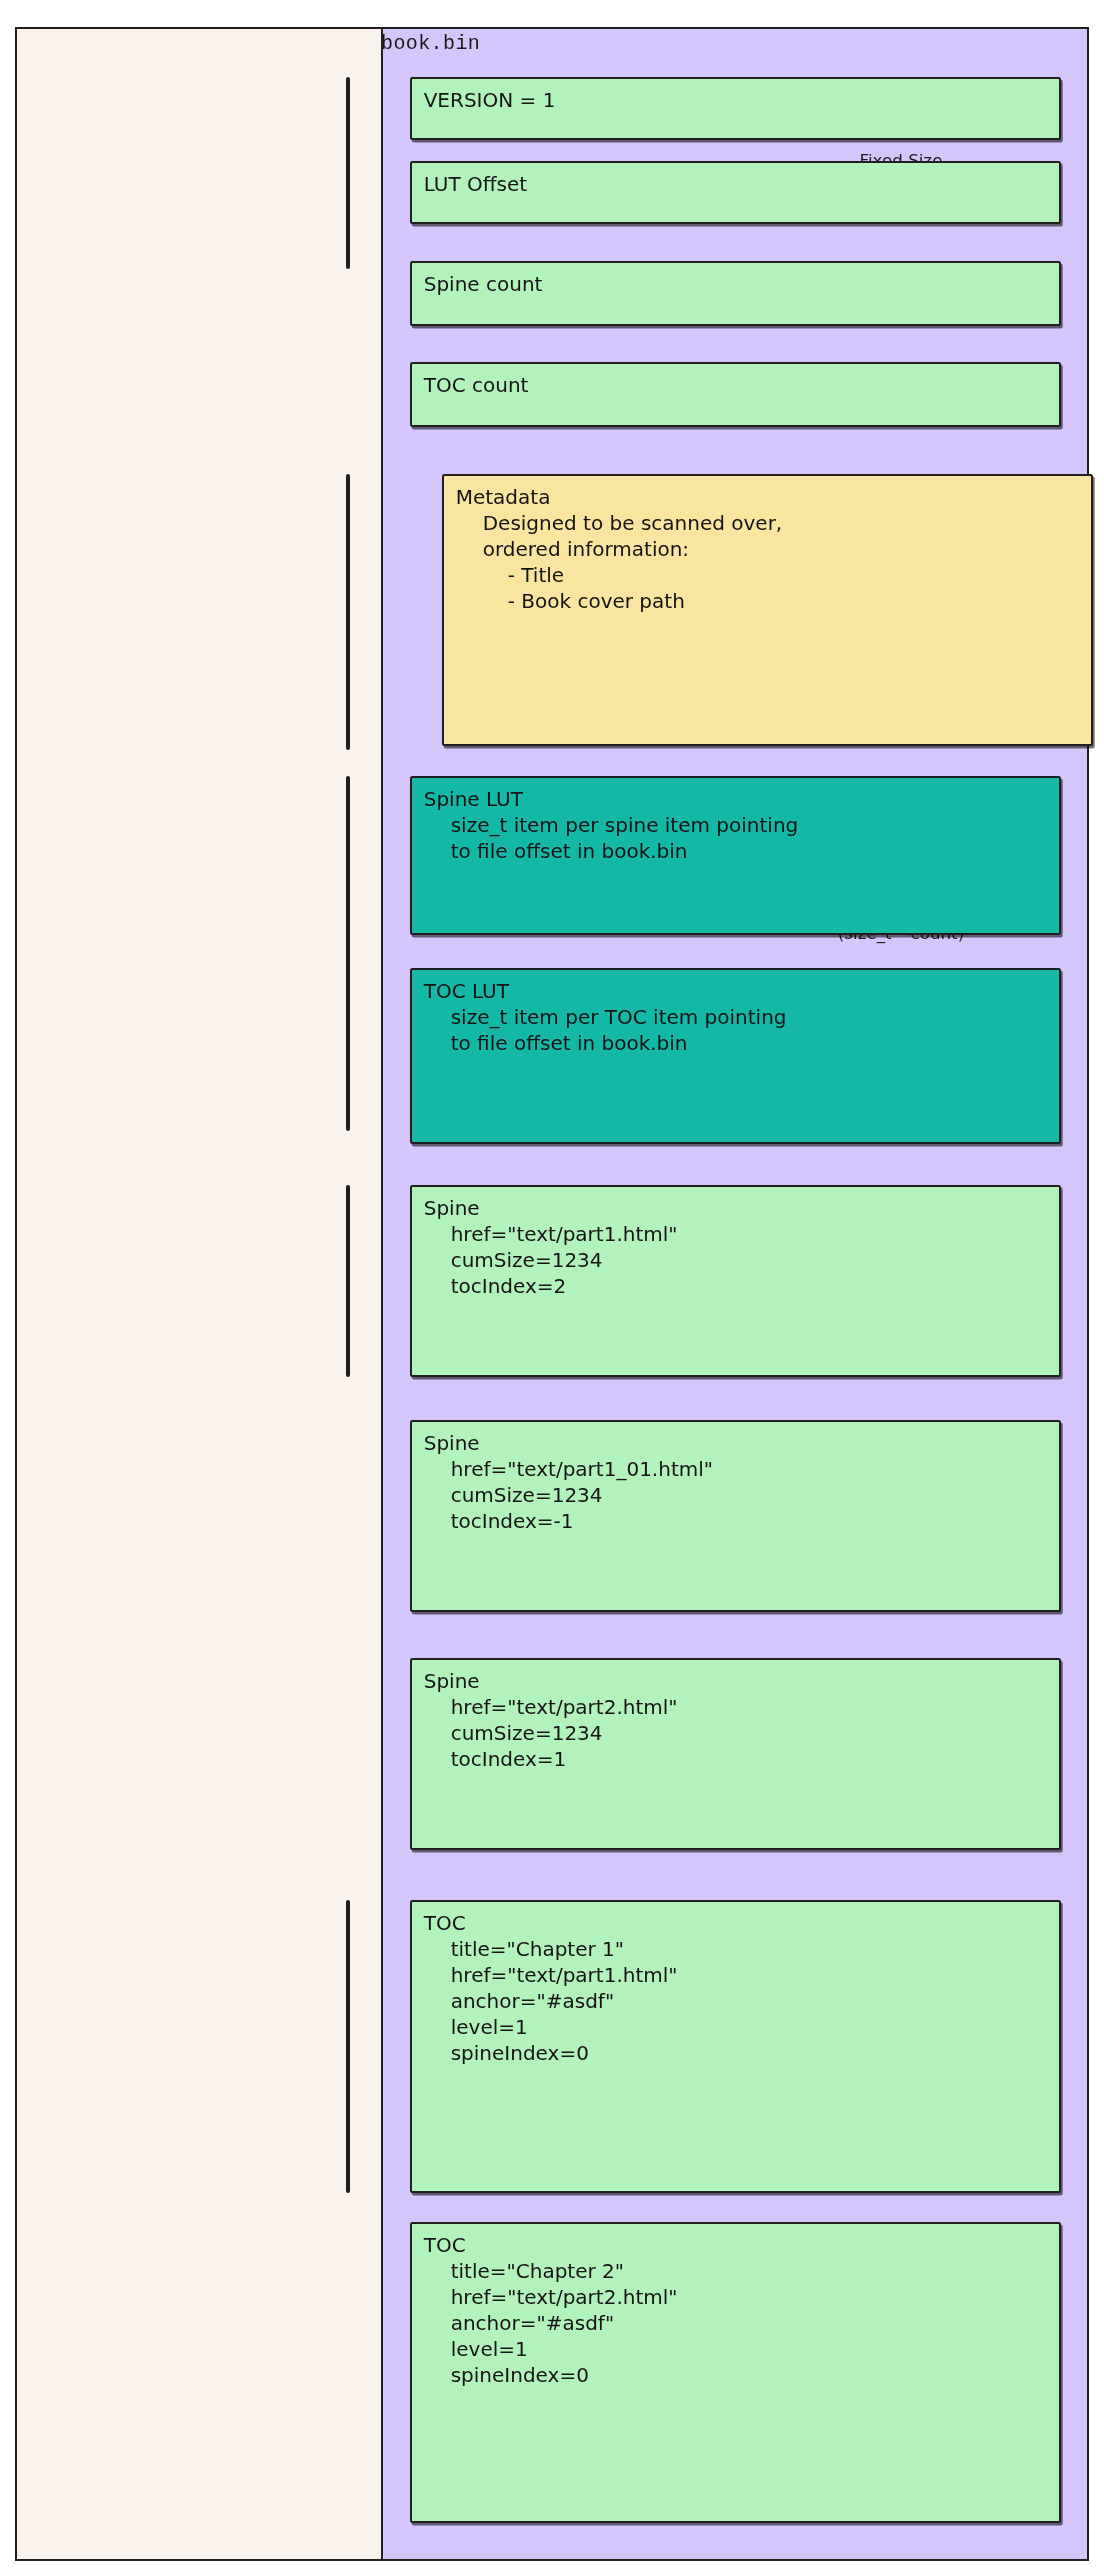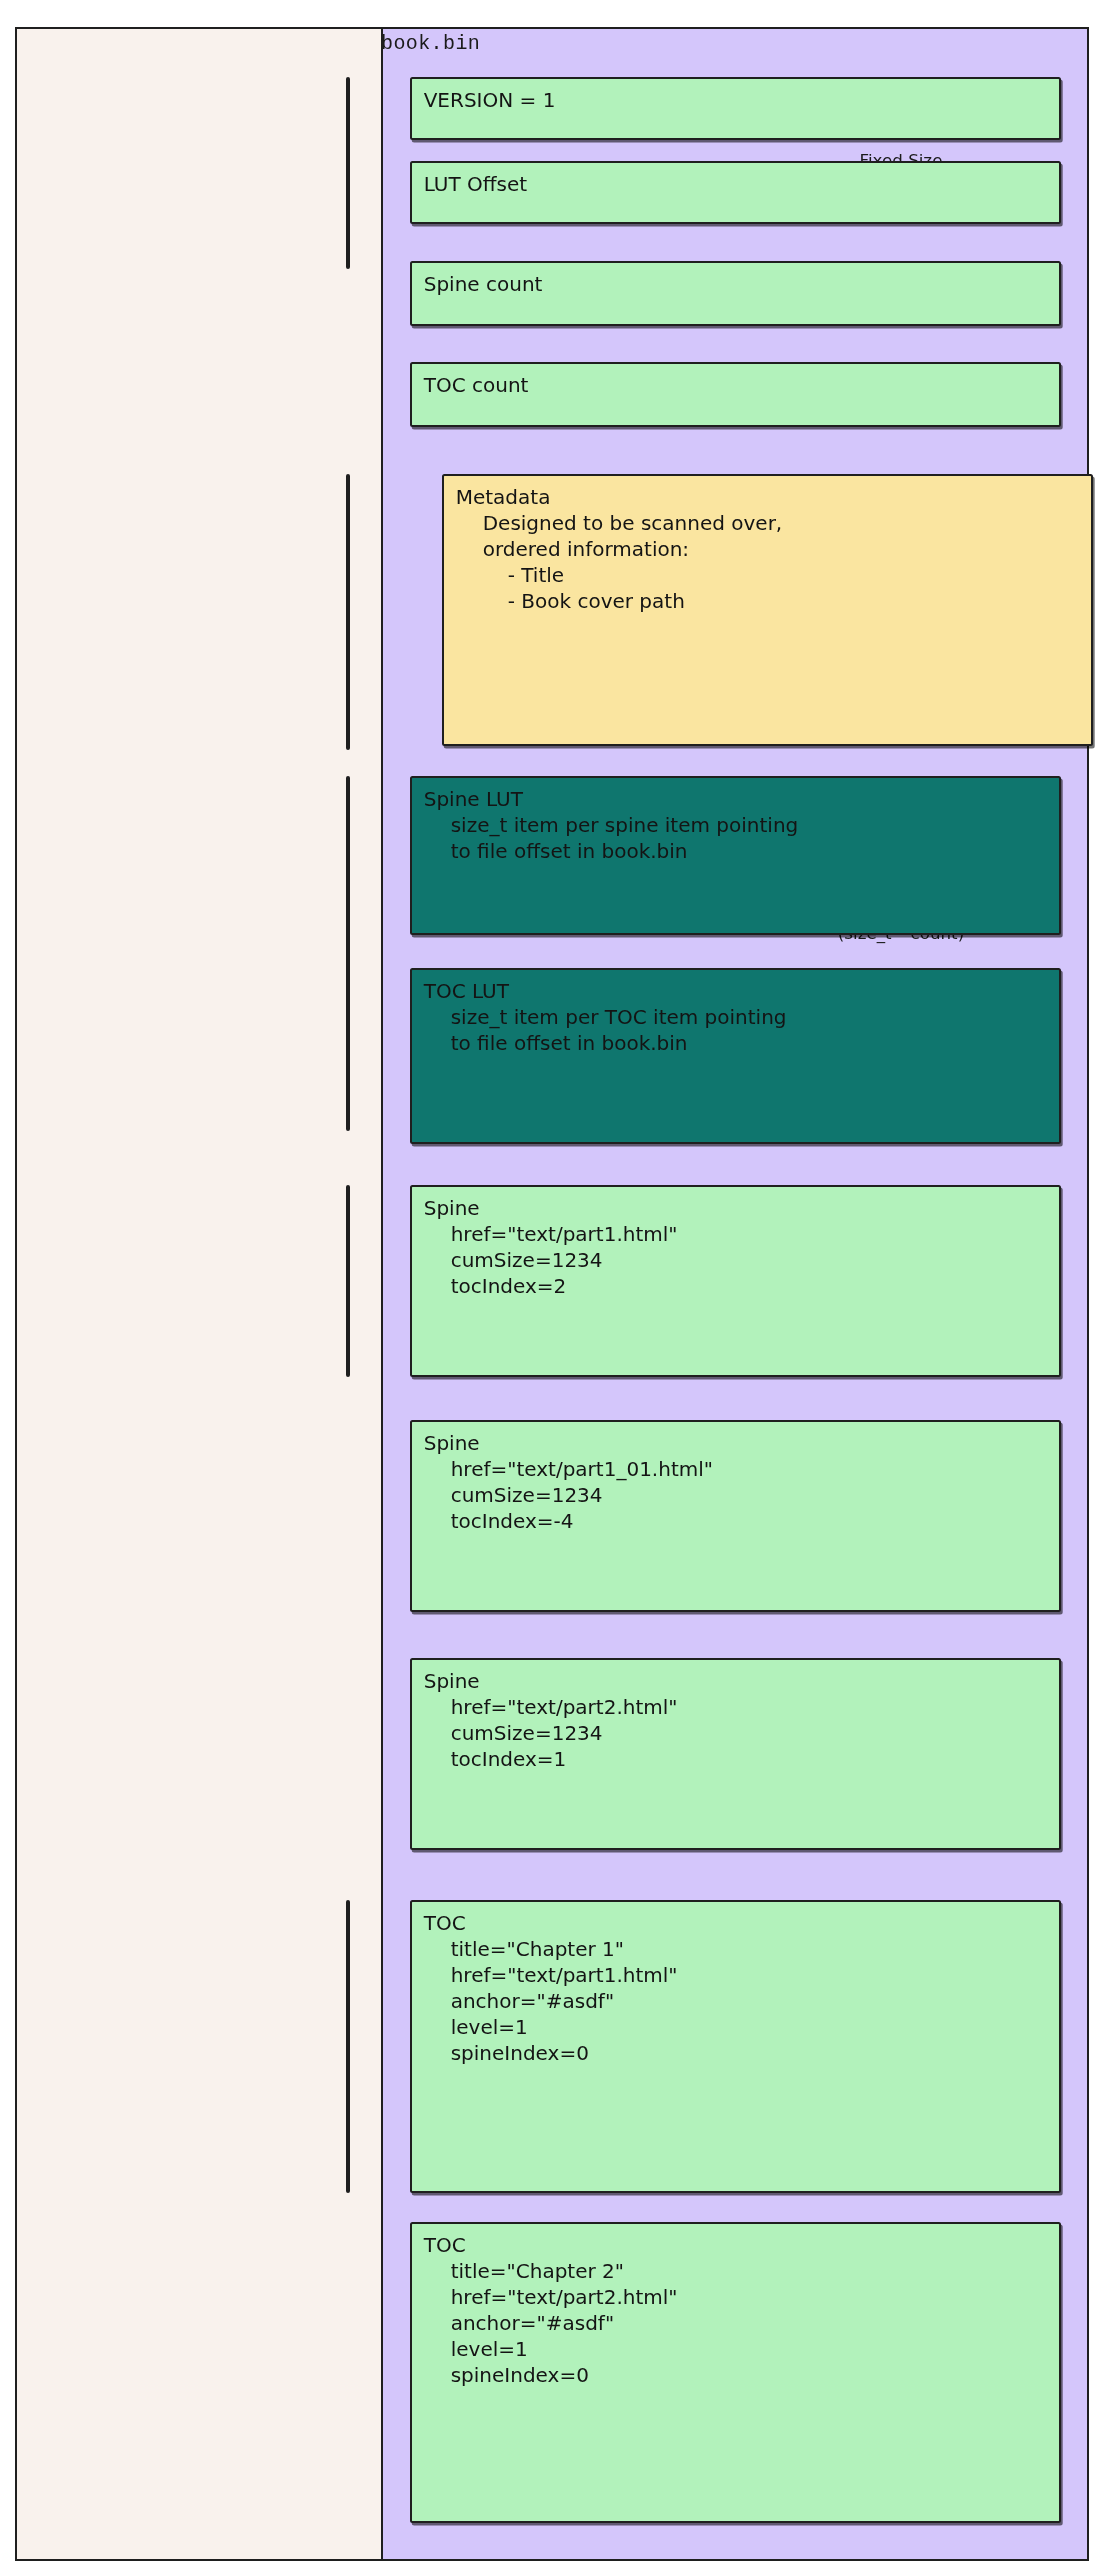--- a/index.html
+++ b/index.html
@@ -56,21 +56,21 @@
     border:2.9px solid #1f1f1f;
     border-radius:2.5px;
     padding:7.5px 11.7px 8.4px 11.7px;
     box-shadow:1.7px 2.5px 0 rgba(0,0,0,.55);
     font-size:20px; line-height:1.30;
     color:#141414; white-space:pre;
     overflow:hidden;
   }
   .green  { background:#b2f2bb; }
   .yellow { background:#fae5a0; }
-  .blue   { background:#0f766e; }
+  .blue   { background:#14b8a6; }
 
   .block .ln { display:block; }
   .block .ind1 { padding-left:27px; }
   .block .ind2 { padding-left:52px; }
 </style>
 </head>
 <body>
 
 <div id="diagram">
 
@@ -111,20 +111,20 @@
     </div>
   <div id="blocks">
       <div class="block green" style="top: 50px; height: 63px;"><span class="ln">VERSION = 1</span></div>
       <div class="block green" style="top: 134px; height: 63px;"><span class="ln">LUT Offset</span></div>
       <div class="block green" style="top: 234px; height: 65px;"><span class="ln">Spine count</span></div>
       <div class="block green" style="top: 335px; height: 65px;"><span class="ln">TOC count</span></div>
       <div class="block yellow" style="top: 447px; height: 272px; margin-left: 32px;"><span class="ln">Metadata</span><span class="ln ind1">Designed to be scanned over,</span><span class="ln ind1">ordered information:</span><span class="ln ind2">- Title</span><span class="ln ind2">- Book cover path</span></div>
       <div class="block blue" style="top: 749px; height: 159px;"><span class="ln">Spine LUT</span><span class="ln ind1">size_t item per spine item pointing</span><span class="ln ind1">to file offset in book.bin</span></div>
       <div class="block blue" style="top: 941px; height: 176px;"><span class="ln">TOC LUT</span><span class="ln ind1">size_t item per TOC item pointing</span><span class="ln ind1">to file offset in book.bin</span></div>
       <div class="block green" style="top: 1158px; height: 192px;"><span class="ln">Spine</span><span class="ln ind1">href="text/part1.html"</span><span class="ln ind1">cumSize=1234</span><span class="ln ind1">tocIndex=2</span></div>
-      <div class="block green" style="top: 1393px; height: 192px;"><span class="ln">Spine</span><span class="ln ind1">href="text/part1_01.html"</span><span class="ln ind1">cumSize=1234</span><span class="ln ind1">tocIndex=-4</span></div>
+      <div class="block green" style="top: 1393px; height: 192px;"><span class="ln">Spine</span><span class="ln ind1">href="text/part1_01.html"</span><span class="ln ind1">cumSize=1234</span><span class="ln ind1">tocIndex=-1</span></div>
       <div class="block green" style="top: 1631px; height: 192px;"><span class="ln">Spine</span><span class="ln ind1">href="text/part2.html"</span><span class="ln ind1">cumSize=1234</span><span class="ln ind1">tocIndex=1</span></div>
       <div class="block green" style="top: 1873px; height: 293px;"><span class="ln">TOC</span><span class="ln ind1">title="Chapter 1"</span><span class="ln ind1">href="text/part1.html"</span><span class="ln ind1">anchor="#asdf"</span><span class="ln ind1">level=1</span><span class="ln ind1">spineIndex=0</span></div>
       <div class="block green" style="top: 2195px; height: 301px;"><span class="ln">TOC</span><span class="ln ind1">title="Chapter 2"</span><span class="ln ind1">href="text/part2.html"</span><span class="ln ind1">anchor="#asdf"</span><span class="ln ind1">level=1</span><span class="ln ind1">spineIndex=0</span></div>
     </div>
 
 </div>
 
 
 </body></html>

